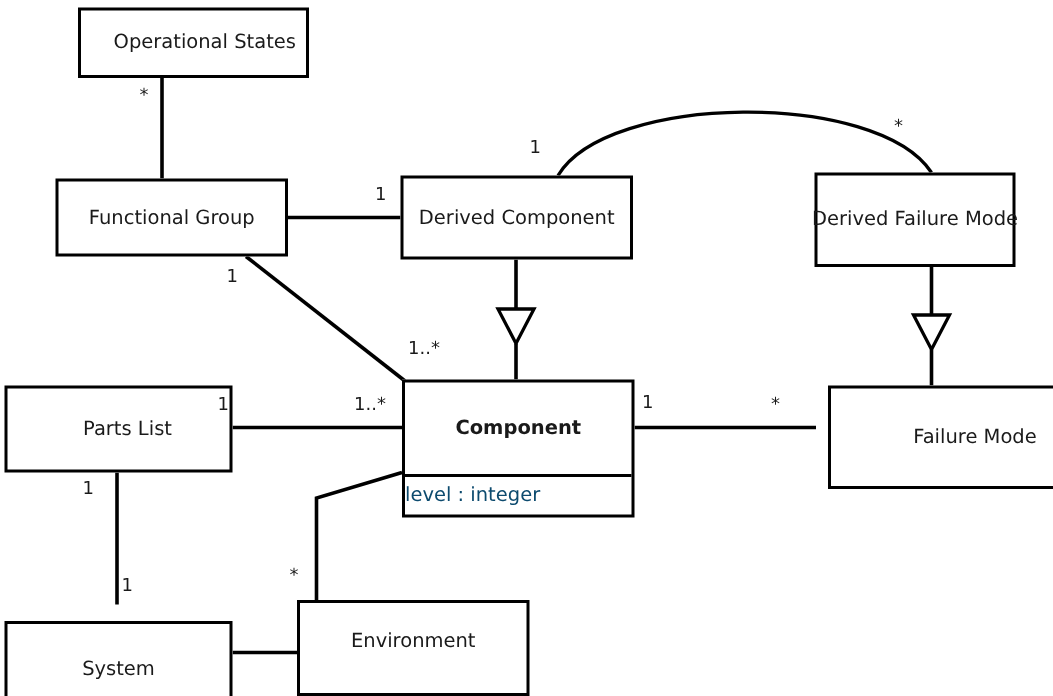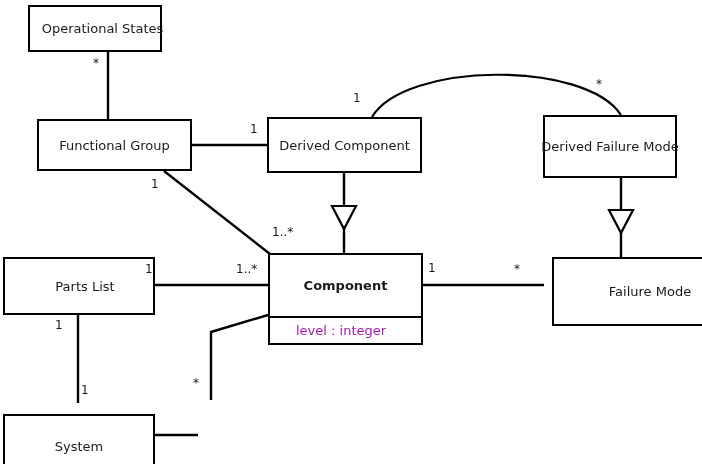--- a/index.html
+++ b/index.html
@@ -44,22 +44,22 @@
     padding: 0 4px;
     white-space: nowrap;
   }
   .uml-attr-compartment {
     box-sizing: border-box;
     border-top: 2px solid #000000;
     display: flex;
     align-items: center;
     justify-content: flex-start;
     font-size: 13px;
-    color: #a21caf;
-    padding-left: 26px;
+    color: #0c4a6e;
+    padding-left: 0;
     white-space: nowrap;
   }
   .mult-label {
     position: absolute;
     font-size: 12px;
     color: #1a1a1a;
     white-space: nowrap;
     z-index: 8;
     line-height: 1;
   }
@@ -91,21 +91,21 @@
 
     <line x1="344" y1="173" x2="344" y2="206" stroke="#000000" stroke-width="2.4"></line>
     <polygon points="332,206 356,206 344,229" fill="#ffffff" stroke="#000000" stroke-width="2.2"></polygon>
     <line x1="344" y1="229" x2="344" y2="253" stroke="#000000" stroke-width="2.4"></line>
 
     <line x1="621" y1="178" x2="621" y2="210" stroke="#000000" stroke-width="2.4"></line>
     <polygon points="609,210 633,210 621,233" fill="#ffffff" stroke="#000000" stroke-width="2.2"></polygon>
     <line x1="621" y1="233" x2="621" y2="257" stroke="#000000" stroke-width="2.4"></line>
   </svg>
 
-  <div class="uml-class" style="left:28px; top:5px; width:134px; height:47px;padding-left:15px;">
+  <div class="uml-class" style="left:52px; top:5px; width:154px; height:47px;padding-left:15px;">
     <div class="uml-name-compartment">Operational States</div>
   </div>
 
   <div class="uml-class" style="left:267px; top:117px; width:155px; height:56px;">
     <div class="uml-name-compartment">Derived Component</div>
   </div>
 
   <div class="uml-class" style="left:37px; top:119px; width:155px; height:52px;">
     <div class="uml-name-compartment">Functional Group</div>
   </div>
@@ -124,20 +124,23 @@
   </div>
 
   <div class="uml-class" style="left:552px; top:257px; width:154px; height:69px;padding-left:42px;">
     <div class="uml-name-compartment">Failure Mode</div>
   </div>
 
   <div class="uml-class" style="left:3px; top:414px; width:152px; height:70px;">
     <div class="uml-name-compartment" style="padding-bottom:6px;">System</div>
   </div>
 
+  <div class="uml-class" style="left:198px; top:400px; width:155px; height:64px;">
+    <div class="uml-name-compartment" style="padding-bottom:10px;">Environment</div>
+  </div>
 
   <div class="mult-label" style="left:93px; top:57px;">*</div>
 
   <div class="mult-label" style="left:250px; top:123px;">1</div>
 
   <div class="mult-label" style="left:353px; top:92px;">1</div>
 
   <div class="mult-label" style="left:596px; top:78px;">*</div>
 
   <div class="mult-label" style="left:151px; top:178px;">1</div>

